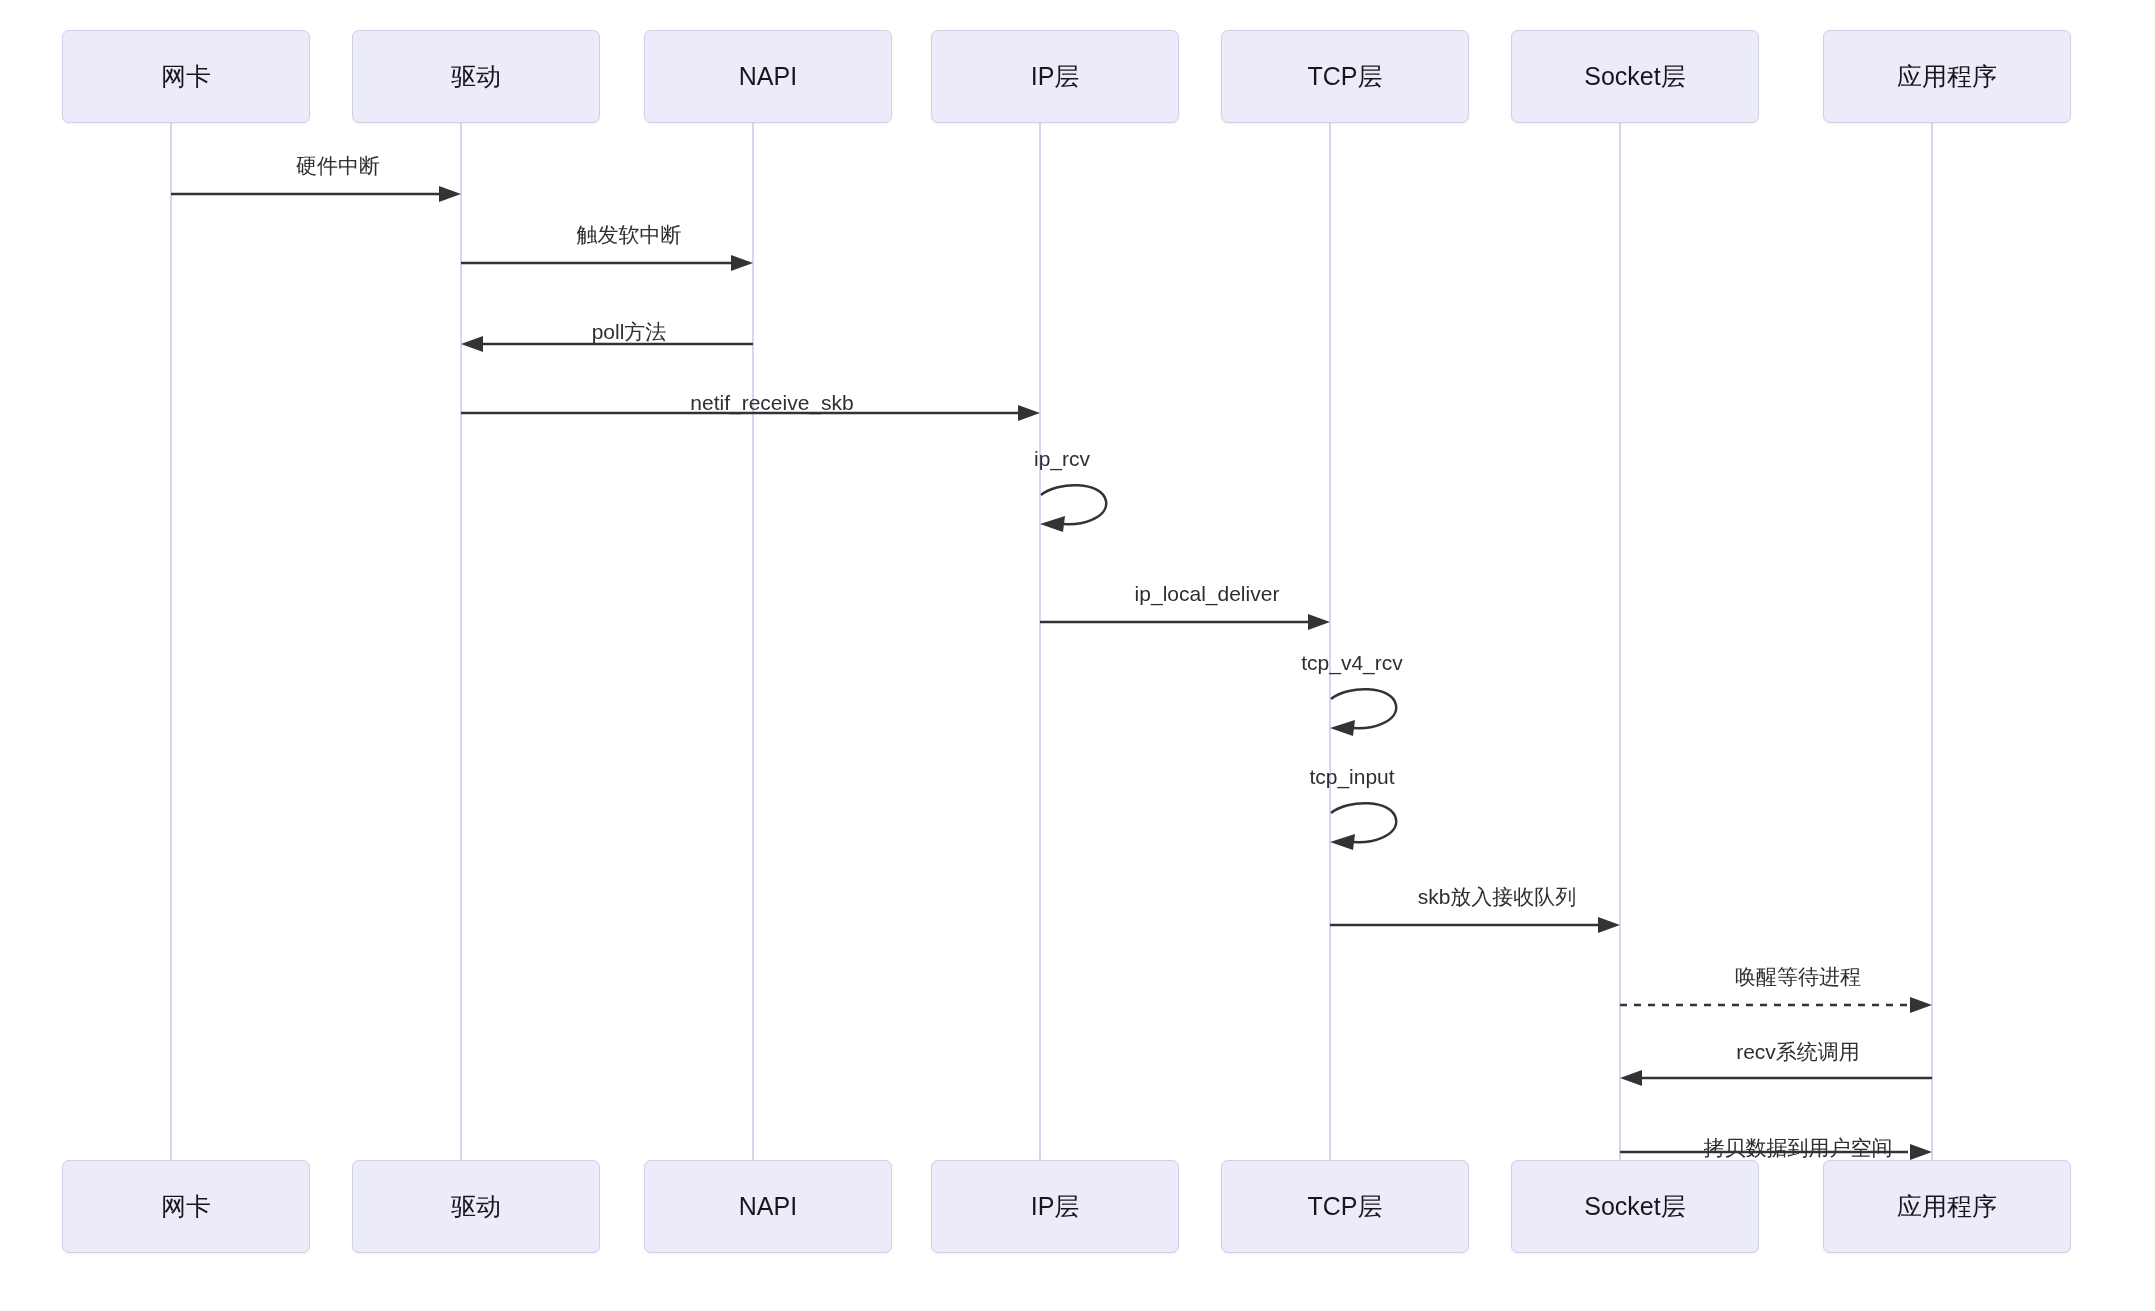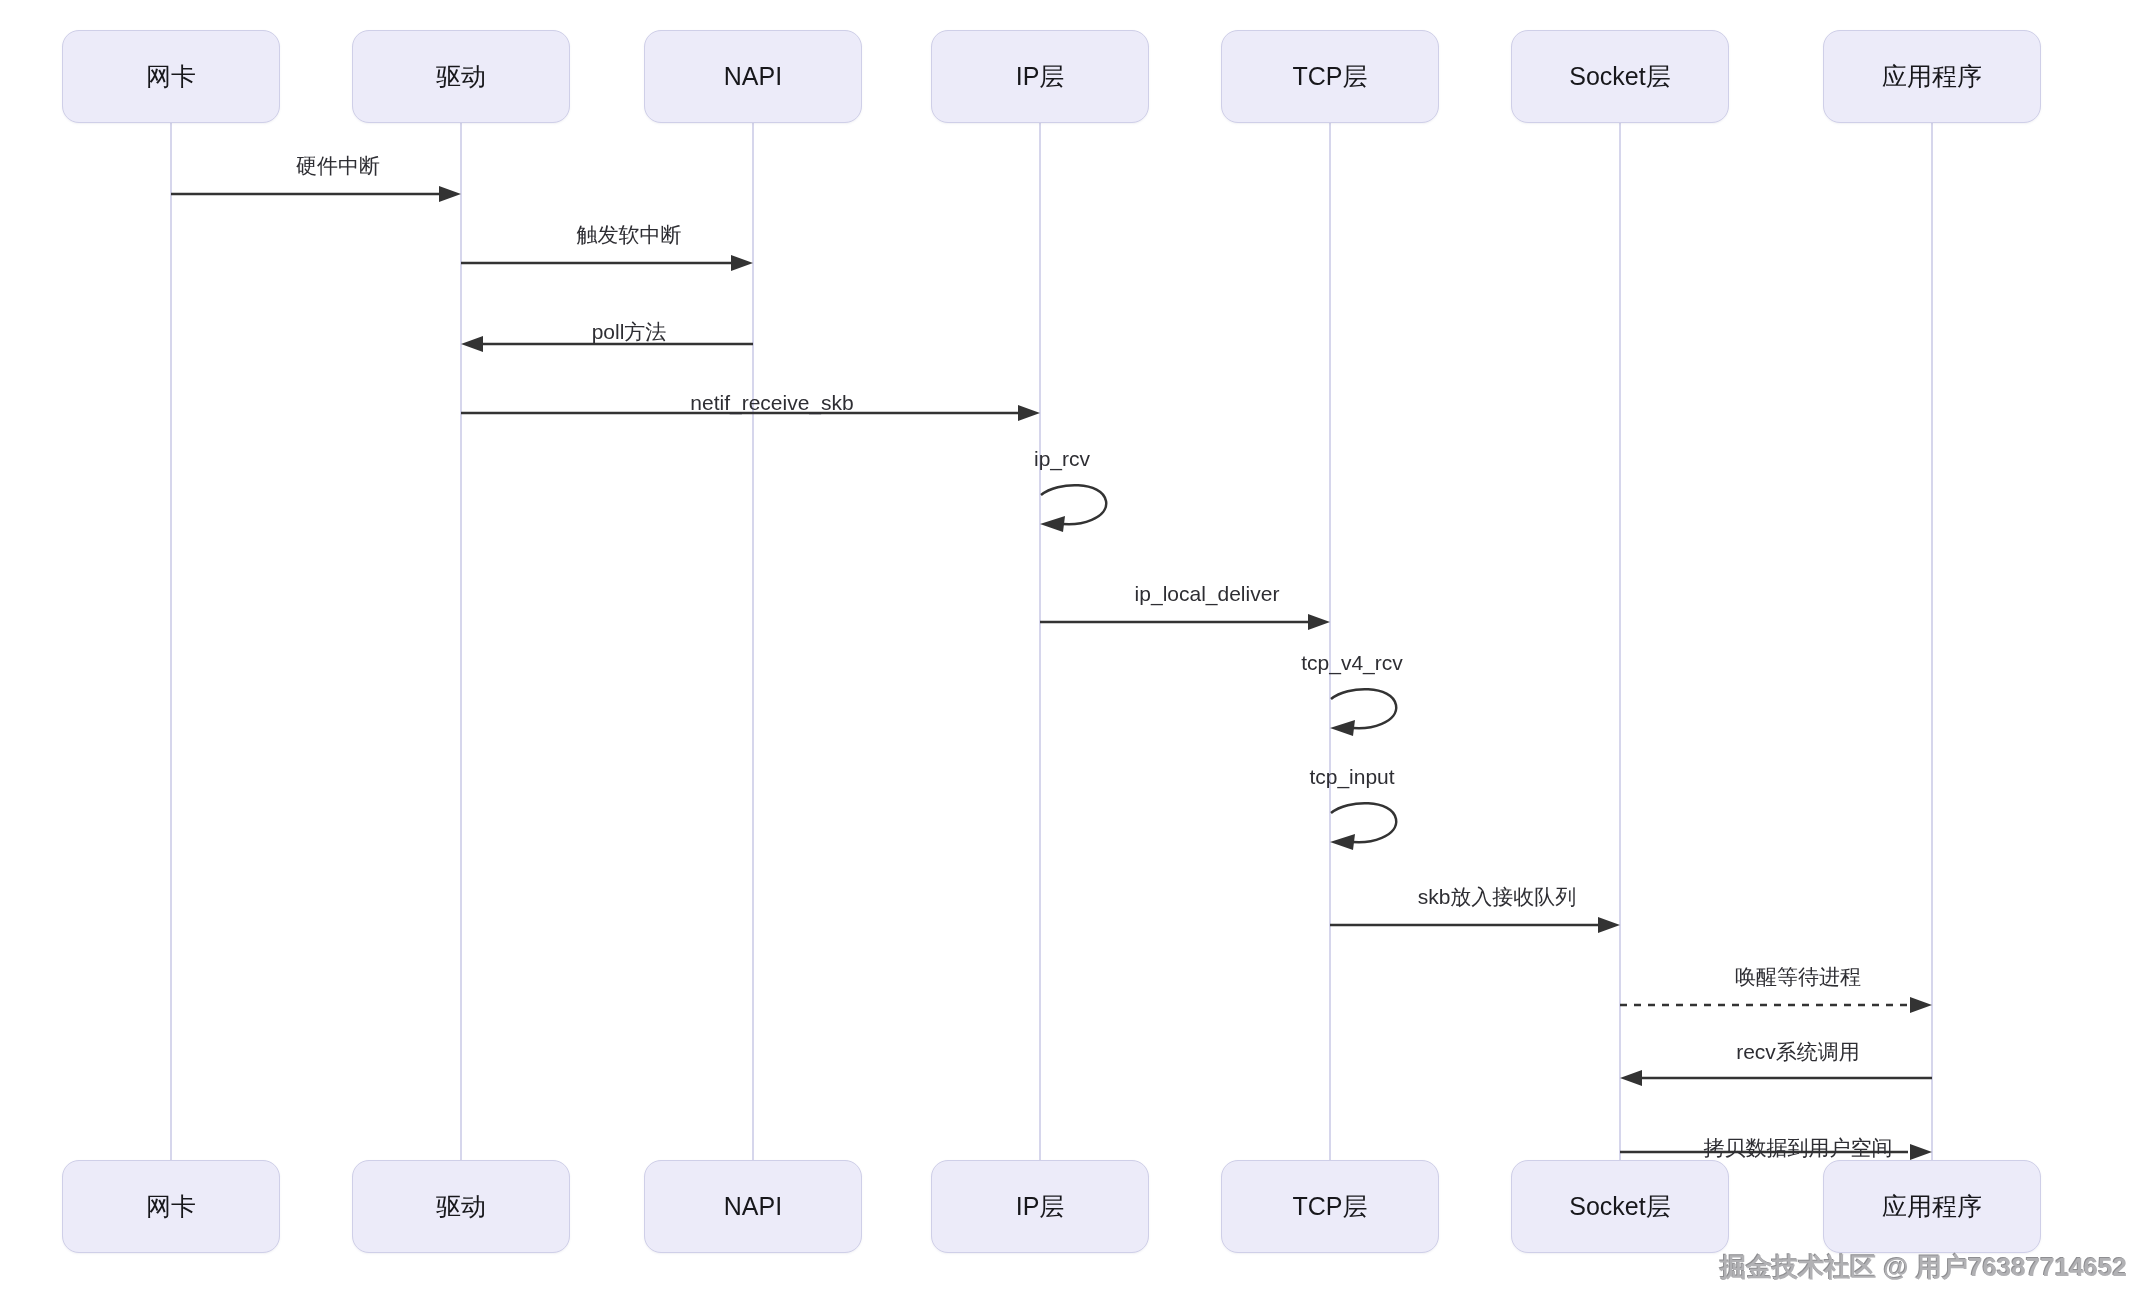--- a/index.html
+++ b/index.html
@@ -2,22 +2,22 @@
 <html><head>
 <meta charset="utf-8">
 <style>
   html,body{margin:0;padding:0;background:#ffffff;}
   #stage{
     position:relative;width:2155px;height:1311px;background:#ffffff;
     font-family:"Liberation Sans", sans-serif;overflow:hidden;
   }
   #lines{position:absolute;left:0;top:0;}
   .actor{
-    position:absolute;width:218px;height:93px;box-sizing:border-box;
-    background:#ecebf9;border:1.5px solid #cfcfe8;border-radius:17px;
+    position:absolute;width:248px;height:93px;box-sizing:border-box;
+    background:#ecebf9;border:1.5px solid #cfcfe8;border-radius:7px;
     display:flex;align-items:center;justify-content:center;
     font-size:25px;color:#17171b;box-shadow:0 1px 2px rgba(120,120,160,0.10);
   }
   .msg-label{
     position:absolute;transform:translateX(-50%);
     height:32px;line-height:32px;font-size:21px;color:#2e2e33;white-space:nowrap;margin-left:22px;
   }
   .watermark{
     position:absolute;right:28px;top:1250px;
     font-size:26px;font-weight:700;color:#b1b1b4;white-space:nowrap;
@@ -126,15 +126,14 @@
   <div class="msg-label" style="left:750px;top:387px">netif_receive_skb</div>
   <div class="msg-label" style="left:1040px;top:443px">ip_rcv</div>
   <div class="msg-label" style="left:1185px;top:578px">ip_local_deliver</div>
   <div class="msg-label" style="left:1330px;top:647px">tcp_v4_rcv</div>
   <div class="msg-label" style="left:1330px;top:761px">tcp_input</div>
   <div class="msg-label" style="left:1475px;top:881px">skb放入接收队列</div>
   <div class="msg-label" style="left:1776px;top:961px">唤醒等待进程</div>
   <div class="msg-label" style="left:1776px;top:1036px">recv系统调用</div>
   <div class="msg-label" style="left:1776px;top:1132px">拷贝数据到用户空间</div>
 
-  <div class="watermark">掘金技术社区 @ 用户76387714652</div>
 
 </div>
 
 </body></html>

